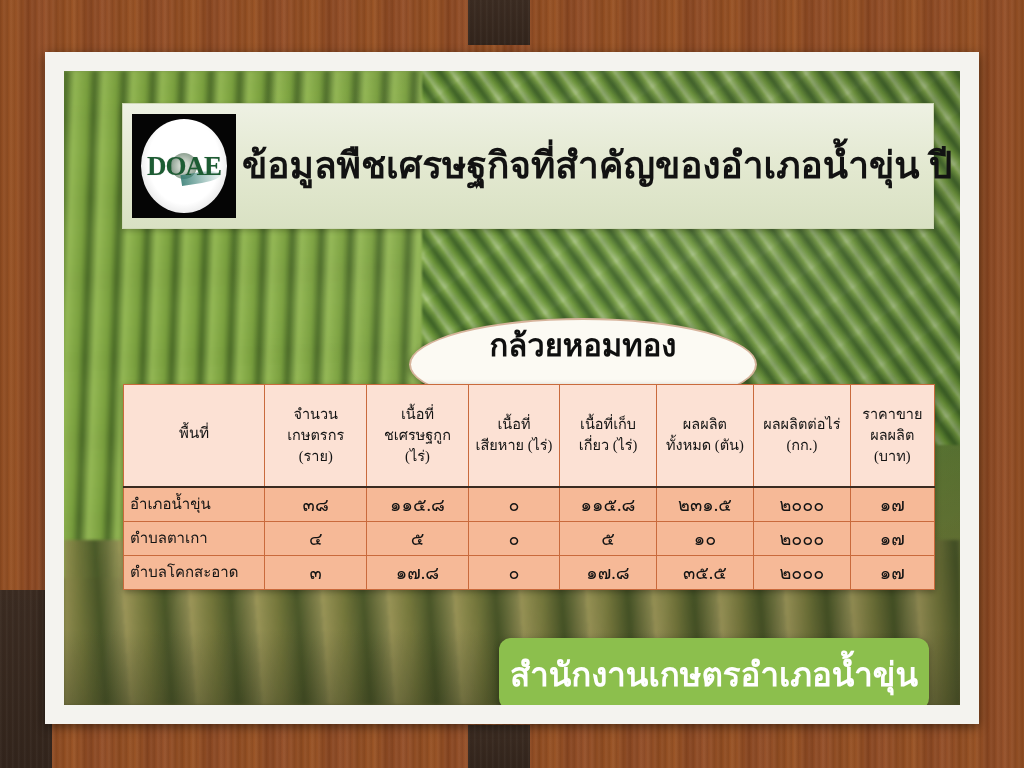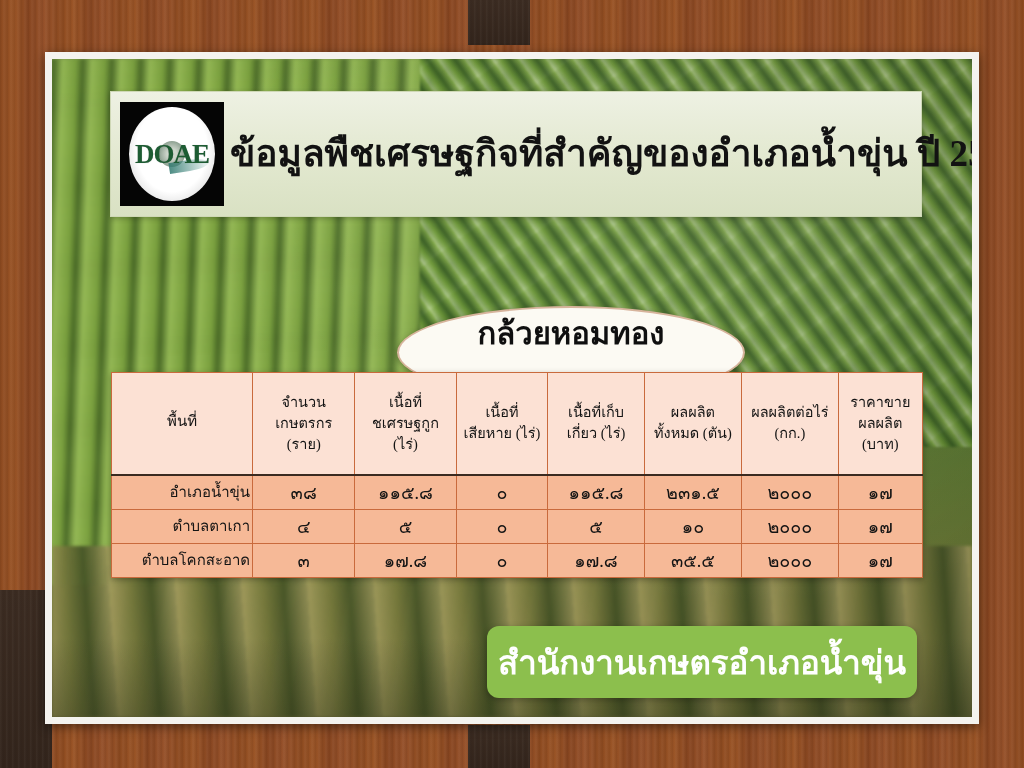--- a/index.html
+++ b/index.html
@@ -32,21 +32,21 @@
   #plank-top    { left: 468px; top: 0; height: 45px; width: 62px; bottom: auto; }
   #plank-bottom { left: 468px; top: 725px; height: 43px; width: 62px; bottom: auto; }
   #plank-left   { left: 0;   top: 590px; width: 52px; height: 178px; }
 
   
   #frame {
     position: absolute;
     left: 45px; top: 52px;
     width: 934px; height: 672px;
     background: #f4f3ef;
-    padding: 7px;
+    padding: 19px;
     box-shadow: 0 3px 10px rgba(0,0,0,0.45);
   }
 
   
   #photo {
     position: relative;
     width: 100%; height: 100%;
     overflow: hidden;
     background: #5d7a30;
   }
@@ -204,21 +204,21 @@
     line-height: 1.45;
     border-bottom: 2px solid #3a2a20;
   }
   thead th:first-child { font-size: 15px; font-family: Liberation Mono, monospace; }
   tbody td {
     background: #f6b997;
     font-size: 18px;
     height: 30px;
   }
   tbody td.area-cell {
-    text-align: right;
+    text-align: left;
     padding-left: 6px;
     font-size: 15px;
   }
   
   col.c0 { width: 17.4%; }
   col.c1 { width: 12.6%; }
   col.c2 { width: 12.5%; }
   col.c3 { width: 11.3%; }
   col.c4 { width: 11.9%; }
   col.c5 { width: 12.0%; }

